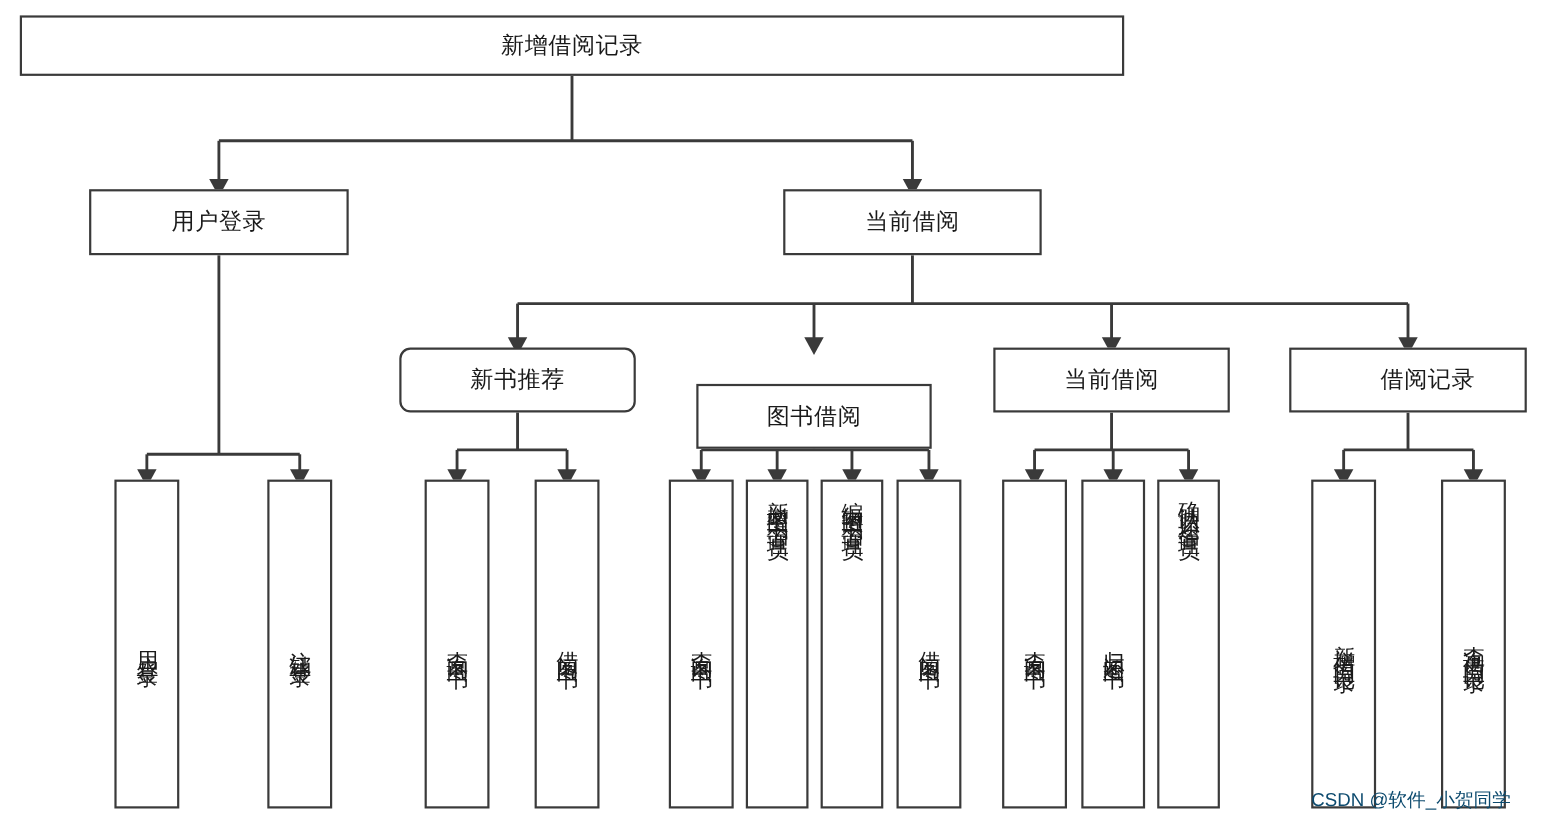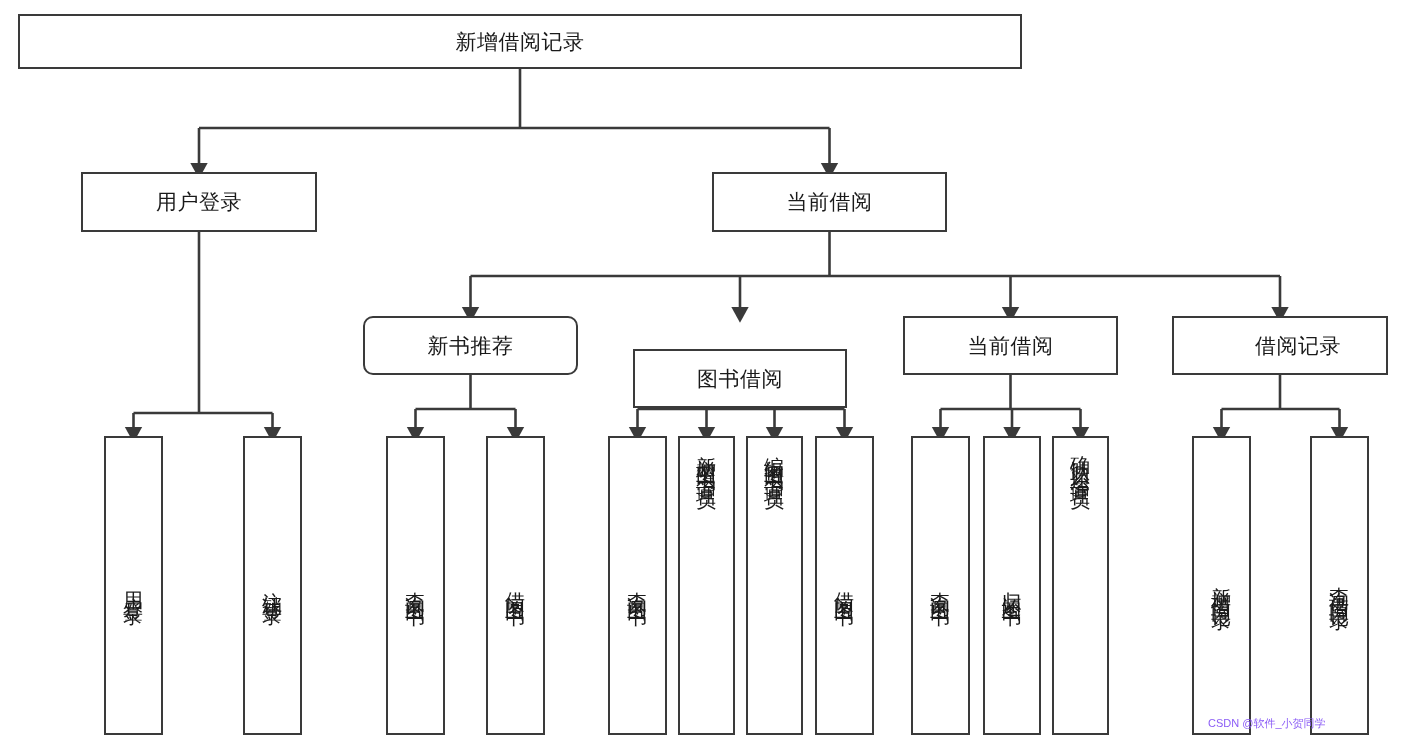--- a/index.html
+++ b/index.html
@@ -67,25 +67,24 @@
   .node.vert.centered {
     align-items: center;
   }
   .node.vert.centered .node-label {
     padding-top: 0;
   }
   #watermark {
     position: absolute;
     left: 1192px;
     top: 716px;
-    font-size: 11px;
-    color: #8b5cf6;
+    font-size: 17px;
+    color: #0c4a6e;
     white-space: nowrap;
     pointer-events: none;
-    padding-left: 16px;
   }
 </style>
 </head>
 <body>
 
 <div id="diagram-root">
 
   <svg id="edges-layer" viewBox="0 0 1405 747" xmlns="http://www.w3.org/2000/svg">
     <defs>
       <marker id="arrowhead" markerWidth="9" markerHeight="9" refX="3.2" refY="4.0" orient="auto" markerUnits="strokeWidth">

